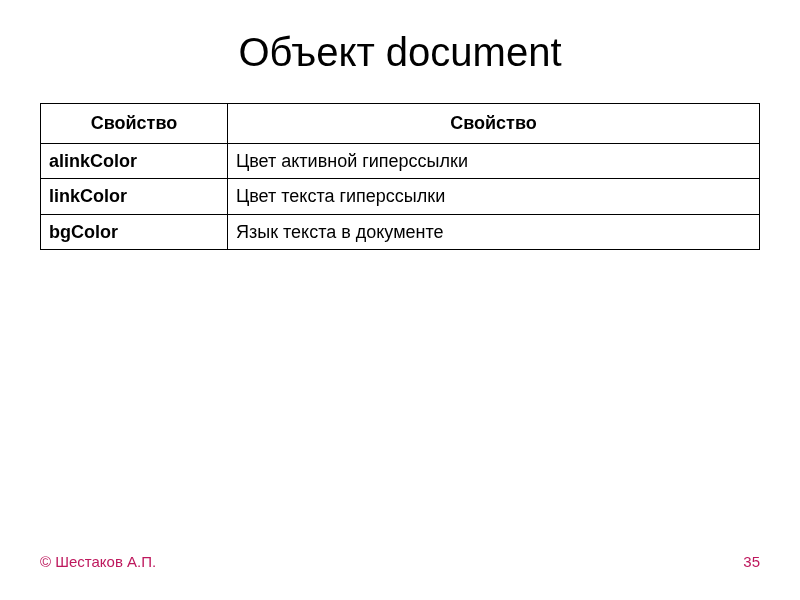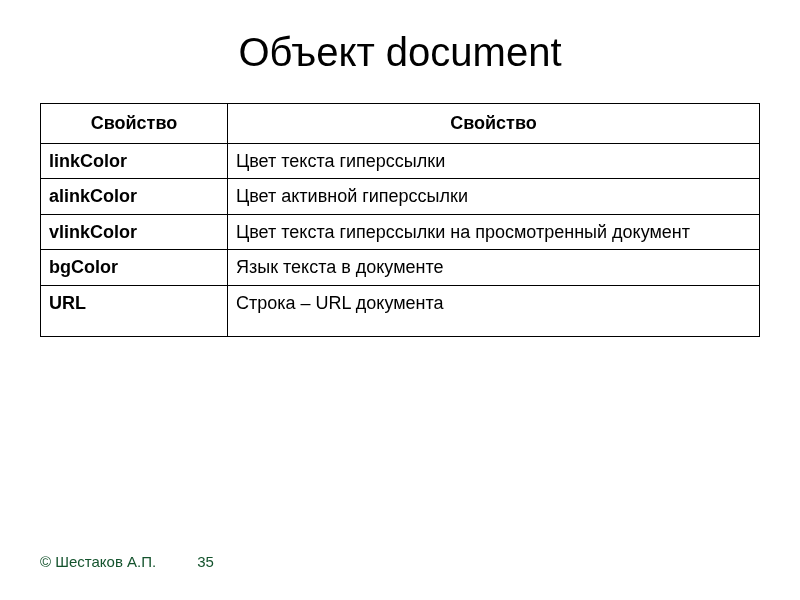--- a/index.html
+++ b/index.html
@@ -48,24 +48,24 @@
   col.prop { width: 26%; }
   col.desc { width: 74%; }
   td.prop-cell { font-weight: 700; }
   tr.tall td { padding-bottom: 22px; }
   .footer {
     position: absolute;
     bottom: 30px;
     left: 40px;
     right: 40px;
     display: flex;
-    justify-content: flex-start;
+    justify-content: space-between;
     align-items: baseline;
     font-size: 15px;
-    color: #14532d;
+    color: #be185d;
   }
   .footer .center { flex: 1; text-align: center; }
   .footer .left { flex: 0 0 auto; }
   .footer .right { flex: 0 0 auto; margin-left: 41px; }
 </style>
 </head>
 <body>
 
 <div class="slide">
   <h1 class="title">Объект document</h1>
@@ -76,38 +76,30 @@
         <col class="desc">
     </colgroup>
     <thead>
       <tr>
         <th>Свойство</th>
         <th>Свойство</th>
       </tr>
     </thead>
     <tbody id="tbody">
         <tr>
+          <td class="prop-cell">alinkColor</td>
+          <td>Цвет активной гиперссылки</td>
+        </tr>
+        <tr>
           <td class="prop-cell">linkColor</td>
           <td>Цвет текста гиперссылки</td>
         </tr>
         <tr>
-          <td class="prop-cell">alinkColor</td>
-          <td>Цвет активной гиперссылки</td>
-        </tr>
-        <tr>
-          <td class="prop-cell">vlinkColor</td>
-          <td>Цвет текста гиперссылки на просмотренный документ</td>
-        </tr>
-        <tr>
           <td class="prop-cell">bgColor</td>
           <td>Язык текста в документе</td>
-        </tr>
-        <tr class="tall">
-          <td class="prop-cell">URL</td>
-          <td>Строка – URL документа</td>
         </tr>
       </tbody>
   </table>
 
   <div class="footer">
     <span class="left">© Шестаков А.П.</span>
     <span class="right">35</span>
   </div>
 </div>
 

